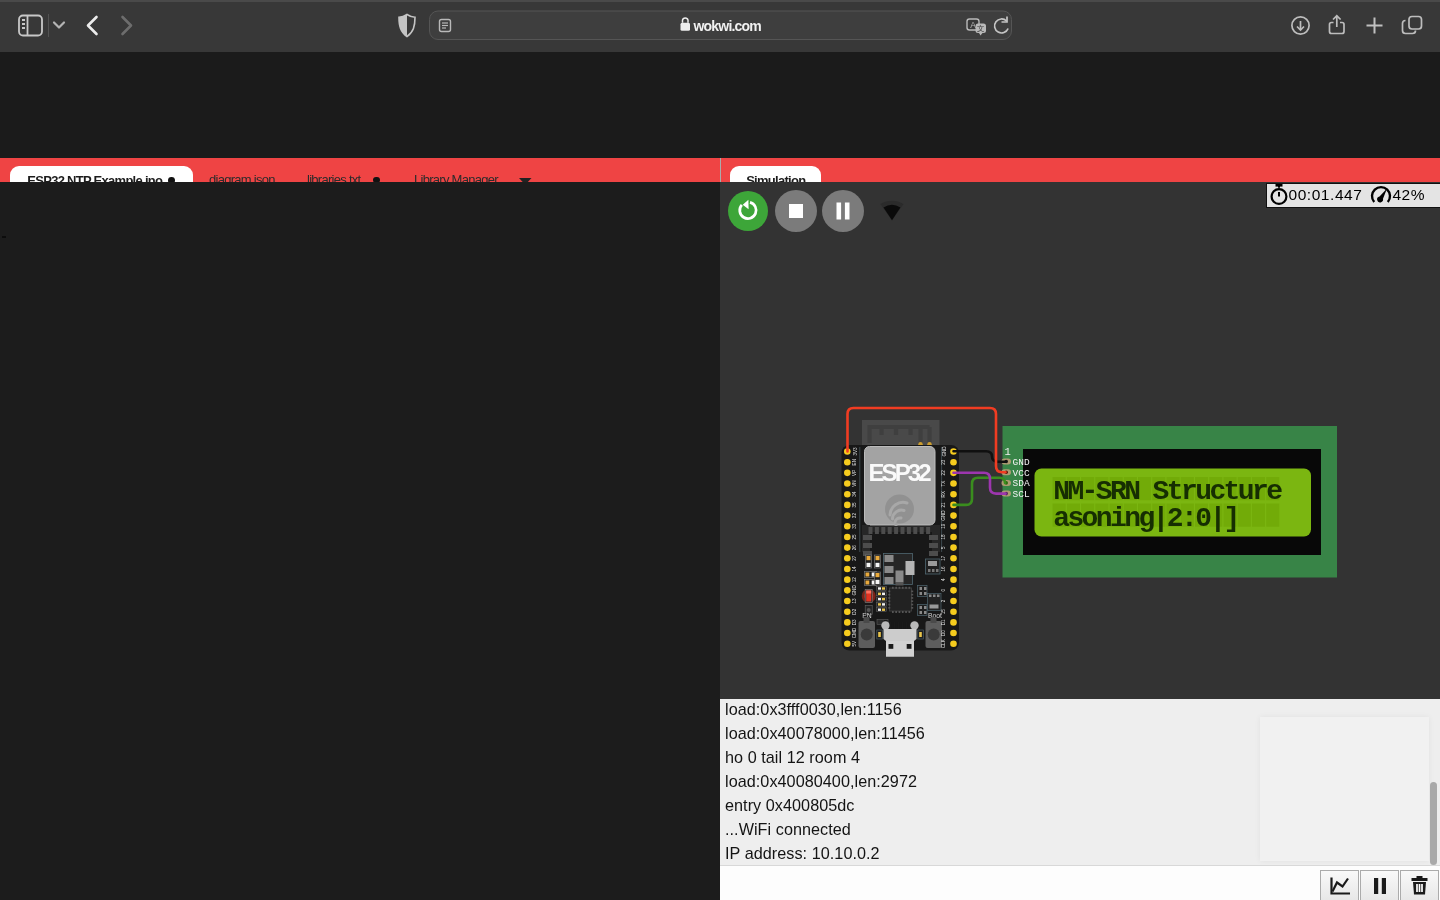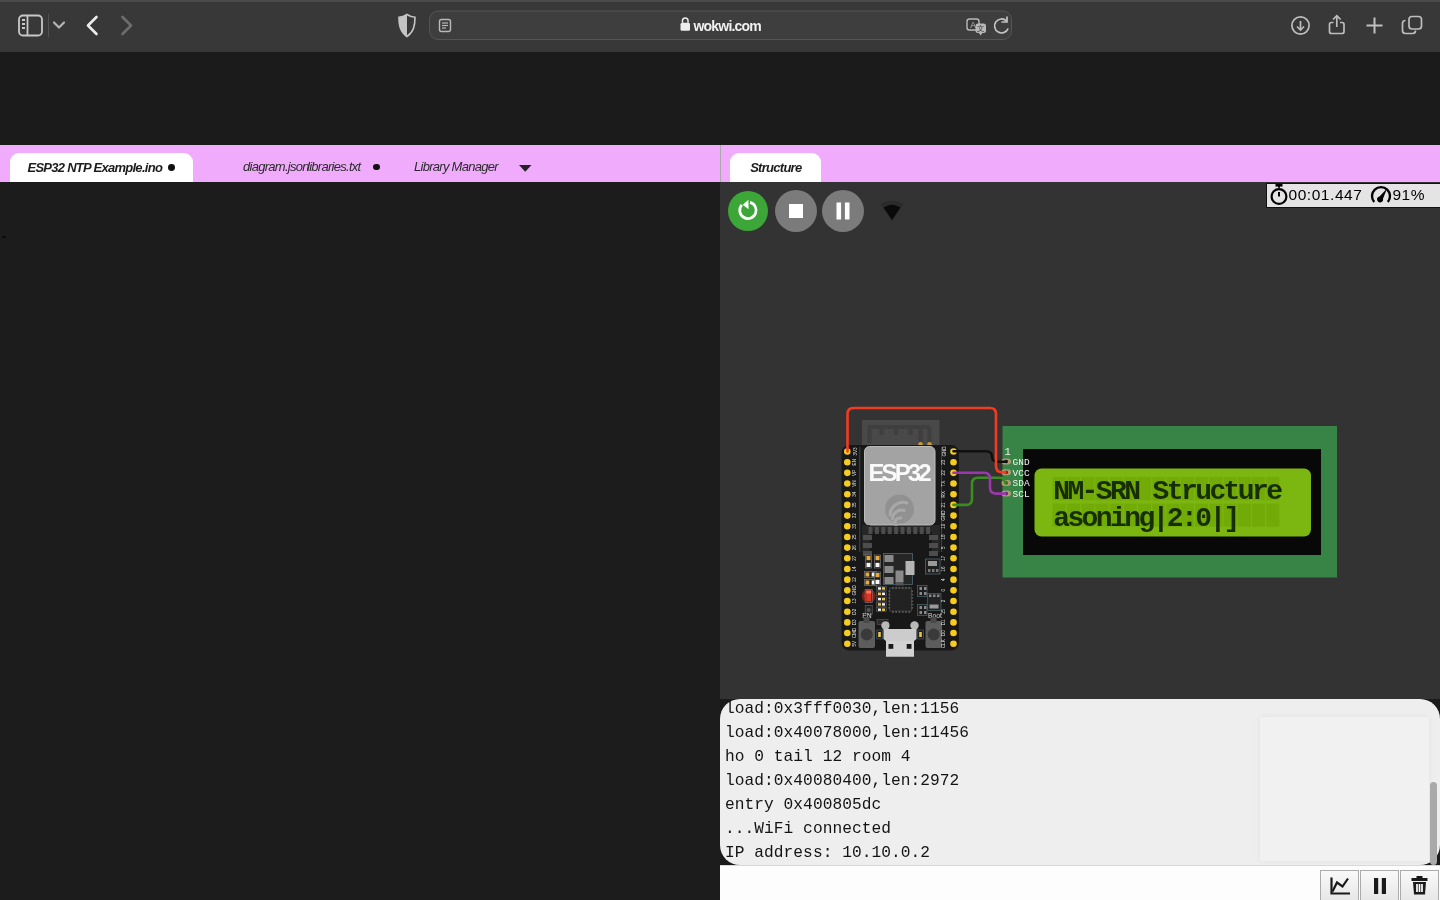--- a/index.html
+++ b/index.html
@@ -1,28 +1,28 @@
 <!DOCTYPE html>
 <html><head>
 <meta charset="utf-8">
 <style>
   html,body{margin:0;padding:0;}
   body{width:1440px;height:900px;overflow:hidden;background:#1b1b1b;font-family:"Liberation Sans",sans-serif;position:relative;}
   .abs{position:absolute;}
   #toolbar{left:0;top:0;width:1440px;height:52px;background:#383838;}
   #darkzone{left:0;top:52px;width:1440px;height:93px;background:#1b1b1b;}
-  #tabbar{left:0;top:145px;width:1440px;height:37px;background:#f0abfc;font-style:italic;}
+  #tabbar{left:0;top:158px;width:1440px;height:37px;background:#ef4444;}
   .tab{position:absolute;top:8px;height:29px;background:#fff;border-radius:9px 9px 0 0;display:flex;align-items:center;justify-content:center;}
   .tabtxt{font-size:13px;letter-spacing:-0.72px;color:#1c1c1c;}
   .tlabel{position:absolute;top:0;height:37px;line-height:44px;font-size:13px;letter-spacing:-0.72px;color:#2b2b2b;}
   .dot{display:inline-block;width:6.8px;height:6.8px;border-radius:50%;background:#111;}
   #editor{left:0;top:182px;width:720px;height:718px;background:#1c1c1c;}
   #sim{left:720px;top:182px;width:720px;height:517px;background:#333333;}
   #timerbox{position:absolute;left:545.5px;top:1px;width:175px;height:22.5px;background:#e4e4e4;border:1px solid #111;display:flex;align-items:center;font-size:15.5px;letter-spacing:0.55px;color:#000;}
-  #serial{left:720px;top:699px;width:720px;height:166px;background:#eeeeee;font-family:Liberation Mono, monospace;font-size:16.2px;color:#141414;line-height:24.15px;border-radius:20px;}
+  #serial{left:720px;top:699px;width:720px;height:166px;background:#eeeeee;font-family:Liberation Sans, sans-serif;font-size:16.2px;color:#141414;line-height:24.15px;}
   #serial pre{margin:-2.5px 0 0;padding:0 0 0 5px;font:inherit;letter-spacing:0.05px;}
   #overlaybox{left:1260px;top:717px;width:169px;height:144px;background:#f1f1f1;box-shadow:0 0 6px rgba(0,0,0,0.06);}
   #scrollthumb{left:1429.5px;top:782px;width:7px;height:83px;background:#a9a9a9;border-radius:4px;}
   #bottombar{left:720px;top:865px;width:720px;height:35px;background:#fdfdfd;border-top:1px solid #d8d8d8;box-sizing:border-box;}
   .bbtn{position:absolute;top:4px;width:39px;height:31px;background:linear-gradient(#f9f9f9,#e7e7e7);border:1px solid #ababab;box-sizing:border-box;display:flex;align-items:center;justify-content:center;}
 </style>
 </head>
 <body>
   <div id="toolbar" class="abs">
     <div style="position:absolute;left:0;top:0;width:1440px;height:1.5px;background:#4a4a4a;"></div>
@@ -79,30 +79,30 @@
       <path d="M1405.5 20.5 a3 3 0 0 0 -3 3 V30.5 a3 3 0 0 0 3 3 H1412.5 a3 3 0 0 0 3 -3" stroke="#bdbdbd" stroke-width="1.7" fill="none"></path>
       <text x="693.5" y="30.5" font-family="Liberation Sans" font-size="14" letter-spacing="-0.8" font-weight="bold" fill="#f0f0f0">wokwi.com</text>
     </svg>
   </div>
   <div id="darkzone" class="abs"></div>
   <div id="tabbar" class="abs">
     <div class="tab" style="left:9.7px;width:183px;">
       <span class="tabtxt" style="font-weight:bold;">ESP32 NTP Example.ino</span>
       <span class="dot" style="margin-left:6px;"></span>
     </div>
-    <span class="tlabel" style="left:209px;margin-left:34px;">diagram.json</span>
+    <span class="tlabel" style="left:209px;">diagram.json</span>
     <span class="tlabel" style="left:307px;text-align:right;">libraries.txt</span>
     <span class="dot" style="position:absolute;left:373.4px;top:19.3px;width:6.2px;height:6.2px;"></span>
     <span class="tlabel" style="left:414px;">Library Manager</span>
     <svg class="abs" style="left:518.5px;top:20.4px;" width="13" height="8">
       <path d="M0 0 H12.5 L6.25 6.8 Z" fill="#222"></path>
     </svg>
     <div style="position:absolute;left:720px;top:0;width:1px;height:37px;background:#ababab;"></div>
     <div class="tab" style="left:730.3px;width:91px;">
-      <span class="tabtxt" style="font-weight:bold;">Structure</span>
+      <span class="tabtxt" style="font-weight:bold;">Simulation</span>
     </div>
   </div>
   <div id="editor" class="abs">
     <div style="position:absolute;left:2px;top:54px;width:4px;height:2px;background:#0c0c0c;"></div>
   </div>
   <div id="sim" class="abs">
     <svg class="abs" style="left:0;top:1px;" width="720" height="60" viewBox="0 0 720 60" fill="none">
       <circle cx="28" cy="28" r="20" fill="#3da639"></circle>
       <path d="M30 19.4 A8.2 8.2 0 1 1 21.8 21.9" stroke="#fff" stroke-width="2.7" fill="none"></path>
       <path d="M22.7 21.7 L28.4 16.7 L28.6 26.3 Z" fill="#fff"></path>
@@ -120,21 +120,21 @@
         <circle cx="11" cy="12.5" r="7.4" stroke="#000" stroke-width="2.2" fill="none"></circle>
         <line x1="11" y1="12.5" x2="11" y2="8" stroke="#000" stroke-width="2"></line>
         <line x1="7.5" y1="1.3" x2="14.5" y2="1.3" stroke="#000" stroke-width="2.6"></line>
         <line x1="11" y1="1.8" x2="11" y2="3.8" stroke="#000" stroke-width="2"></line>
       </svg>
       <span>00:01.447</span>
       <svg width="28" height="22" viewBox="0 0 28 22" style="margin-left:2px;">
         <path d="M10.2 18 a9 9 0 1 1 13.6 0" stroke="#000" stroke-width="2.4" fill="none"></path>
         <path d="M15.5 12.5 L23 4.5 L19 14.8 a3 3 0 1 1 -3.5 -2.3 Z" fill="#000"></path>
       </svg>
-      <span>91%</span>
+      <span>42%</span>
     </div>
   </div>
   <svg id="circuit" class="abs" style="left:720px;top:183px;" width="720" height="516" viewBox="720 183 720 516" fill="none">
 
     <rect x="1002.5" y="426" width="334.5" height="151.5" fill="#388447"></rect>
     <rect x="1023" y="449" width="298" height="106" fill="#080808"></rect>
     <rect x="1034.5" y="468.5" width="276.5" height="68" rx="7" fill="#7bb611"></rect>
     <g fill="#71ab09"></g>
     <g id="lcdcells" fill="#72ab08">
       <rect x="1052.6" y="477" width="13.1" height="23.2"></rect>

